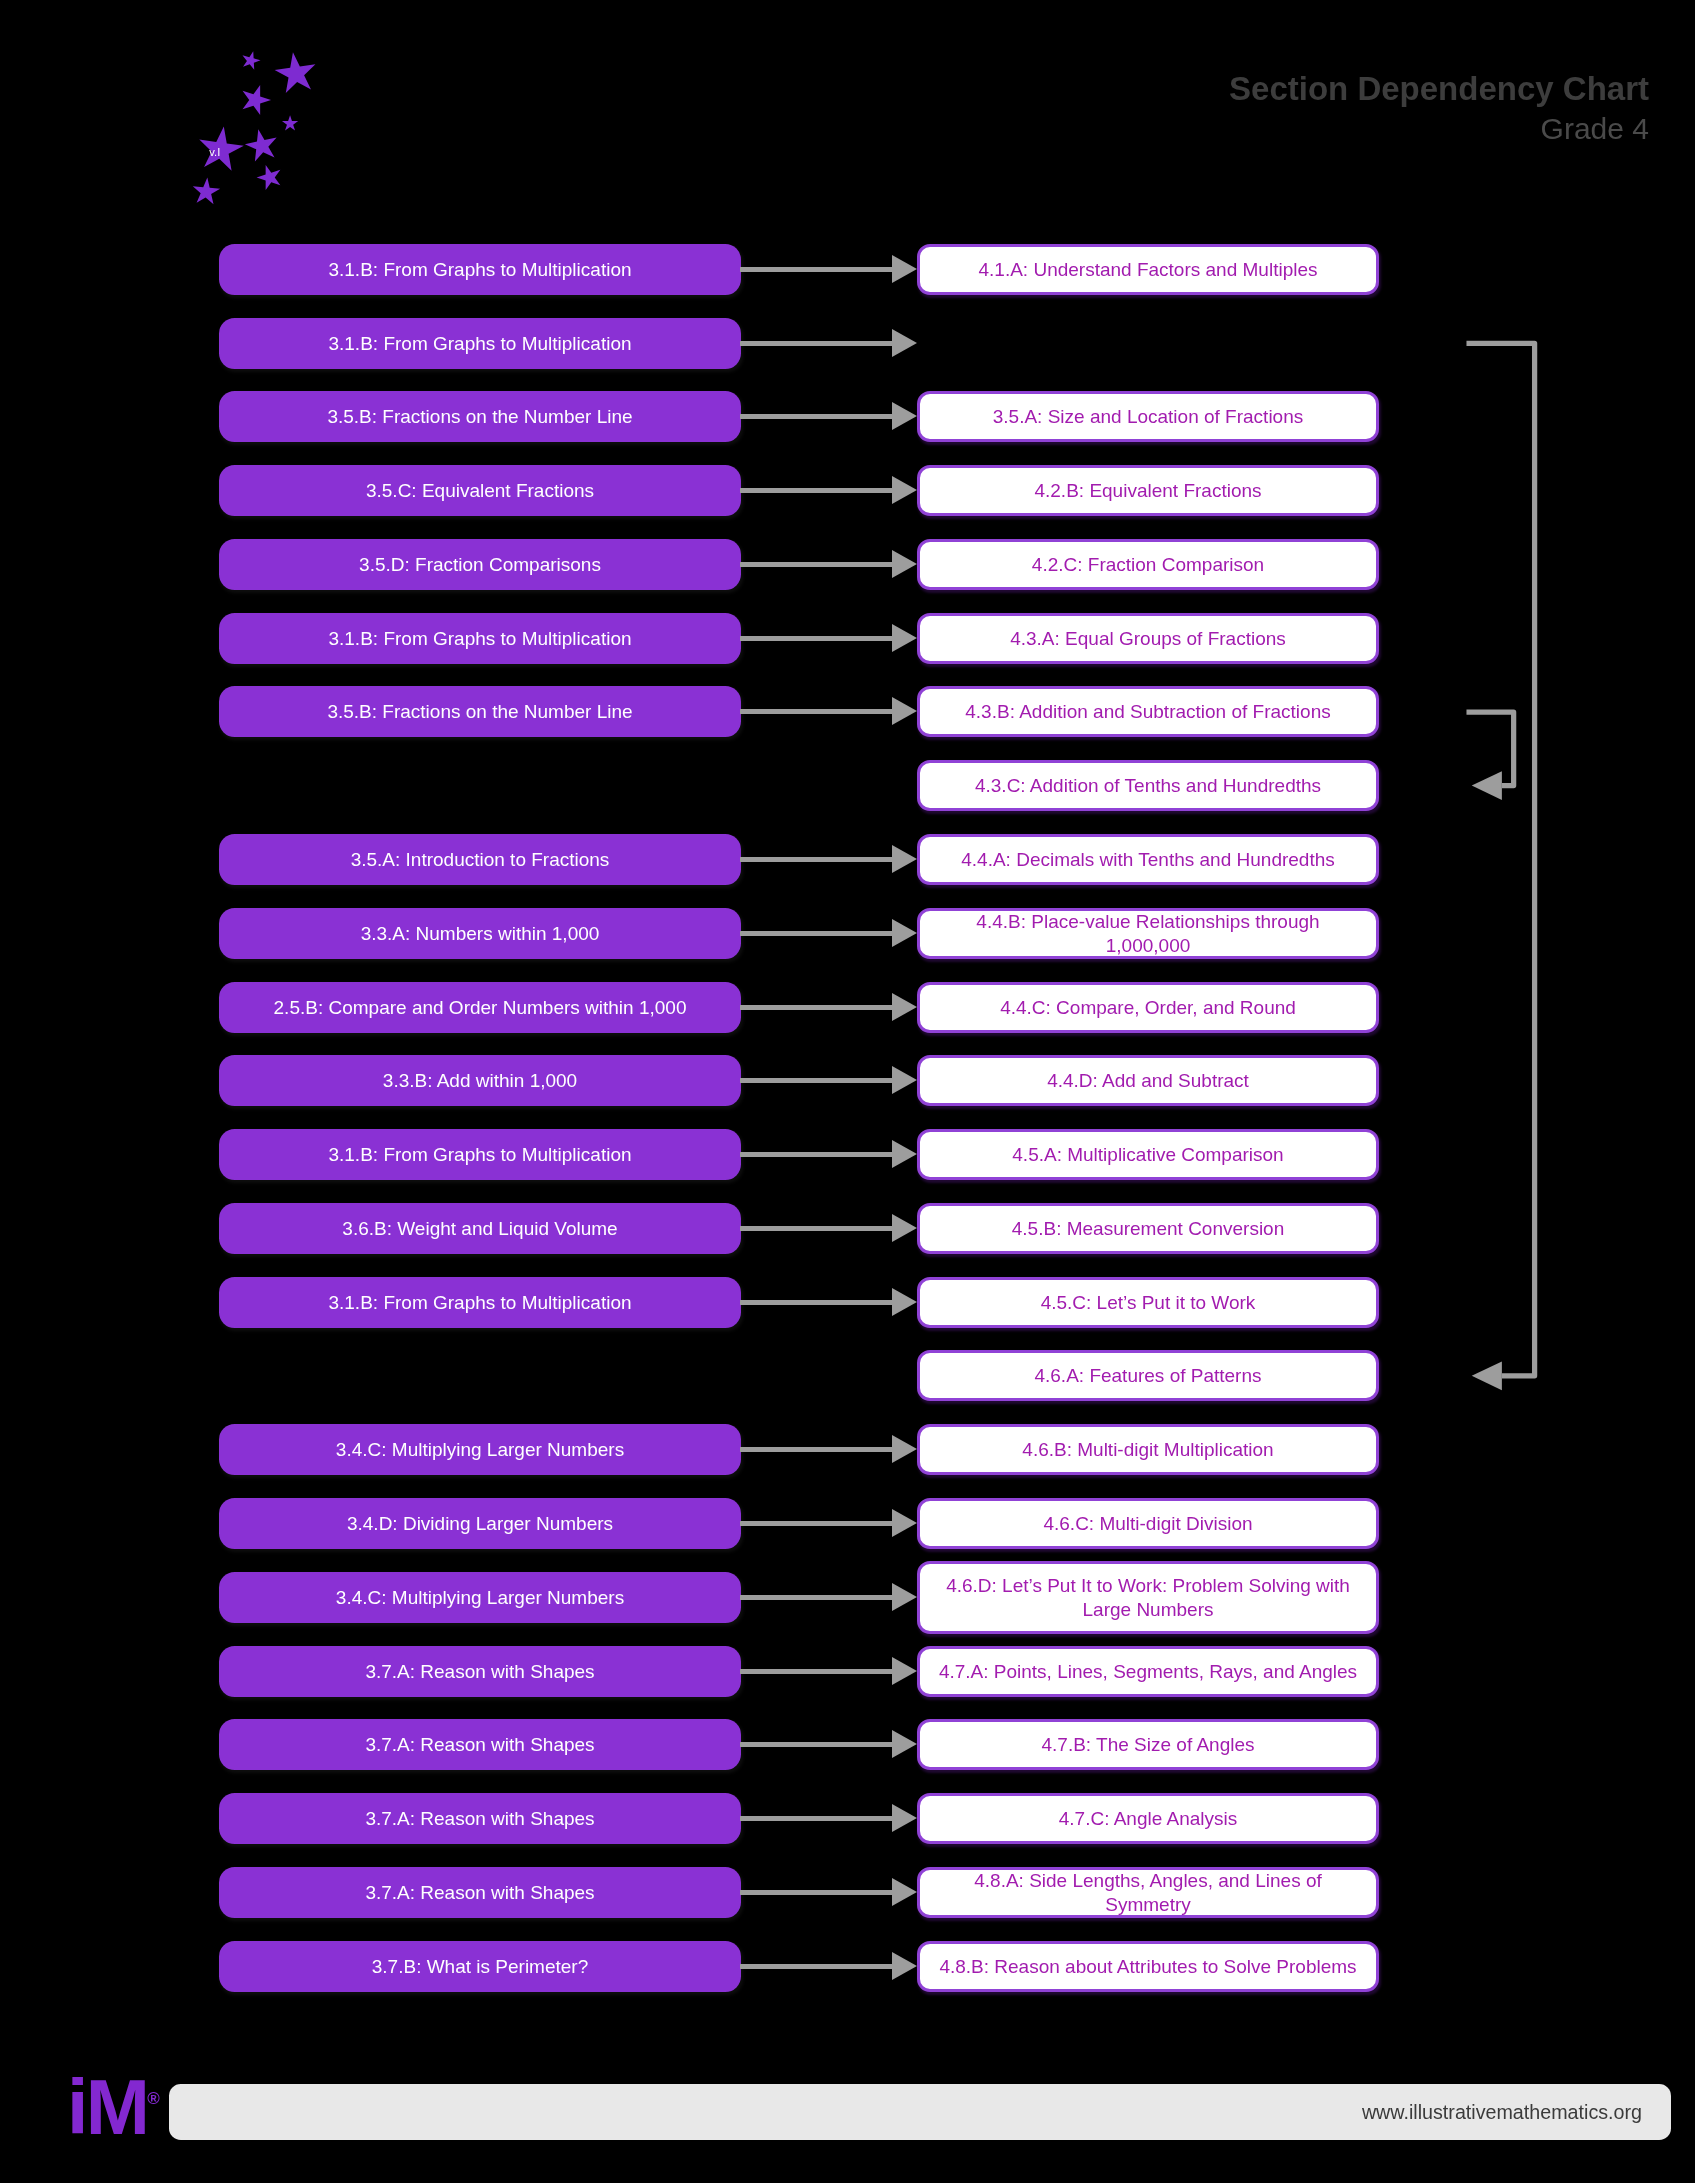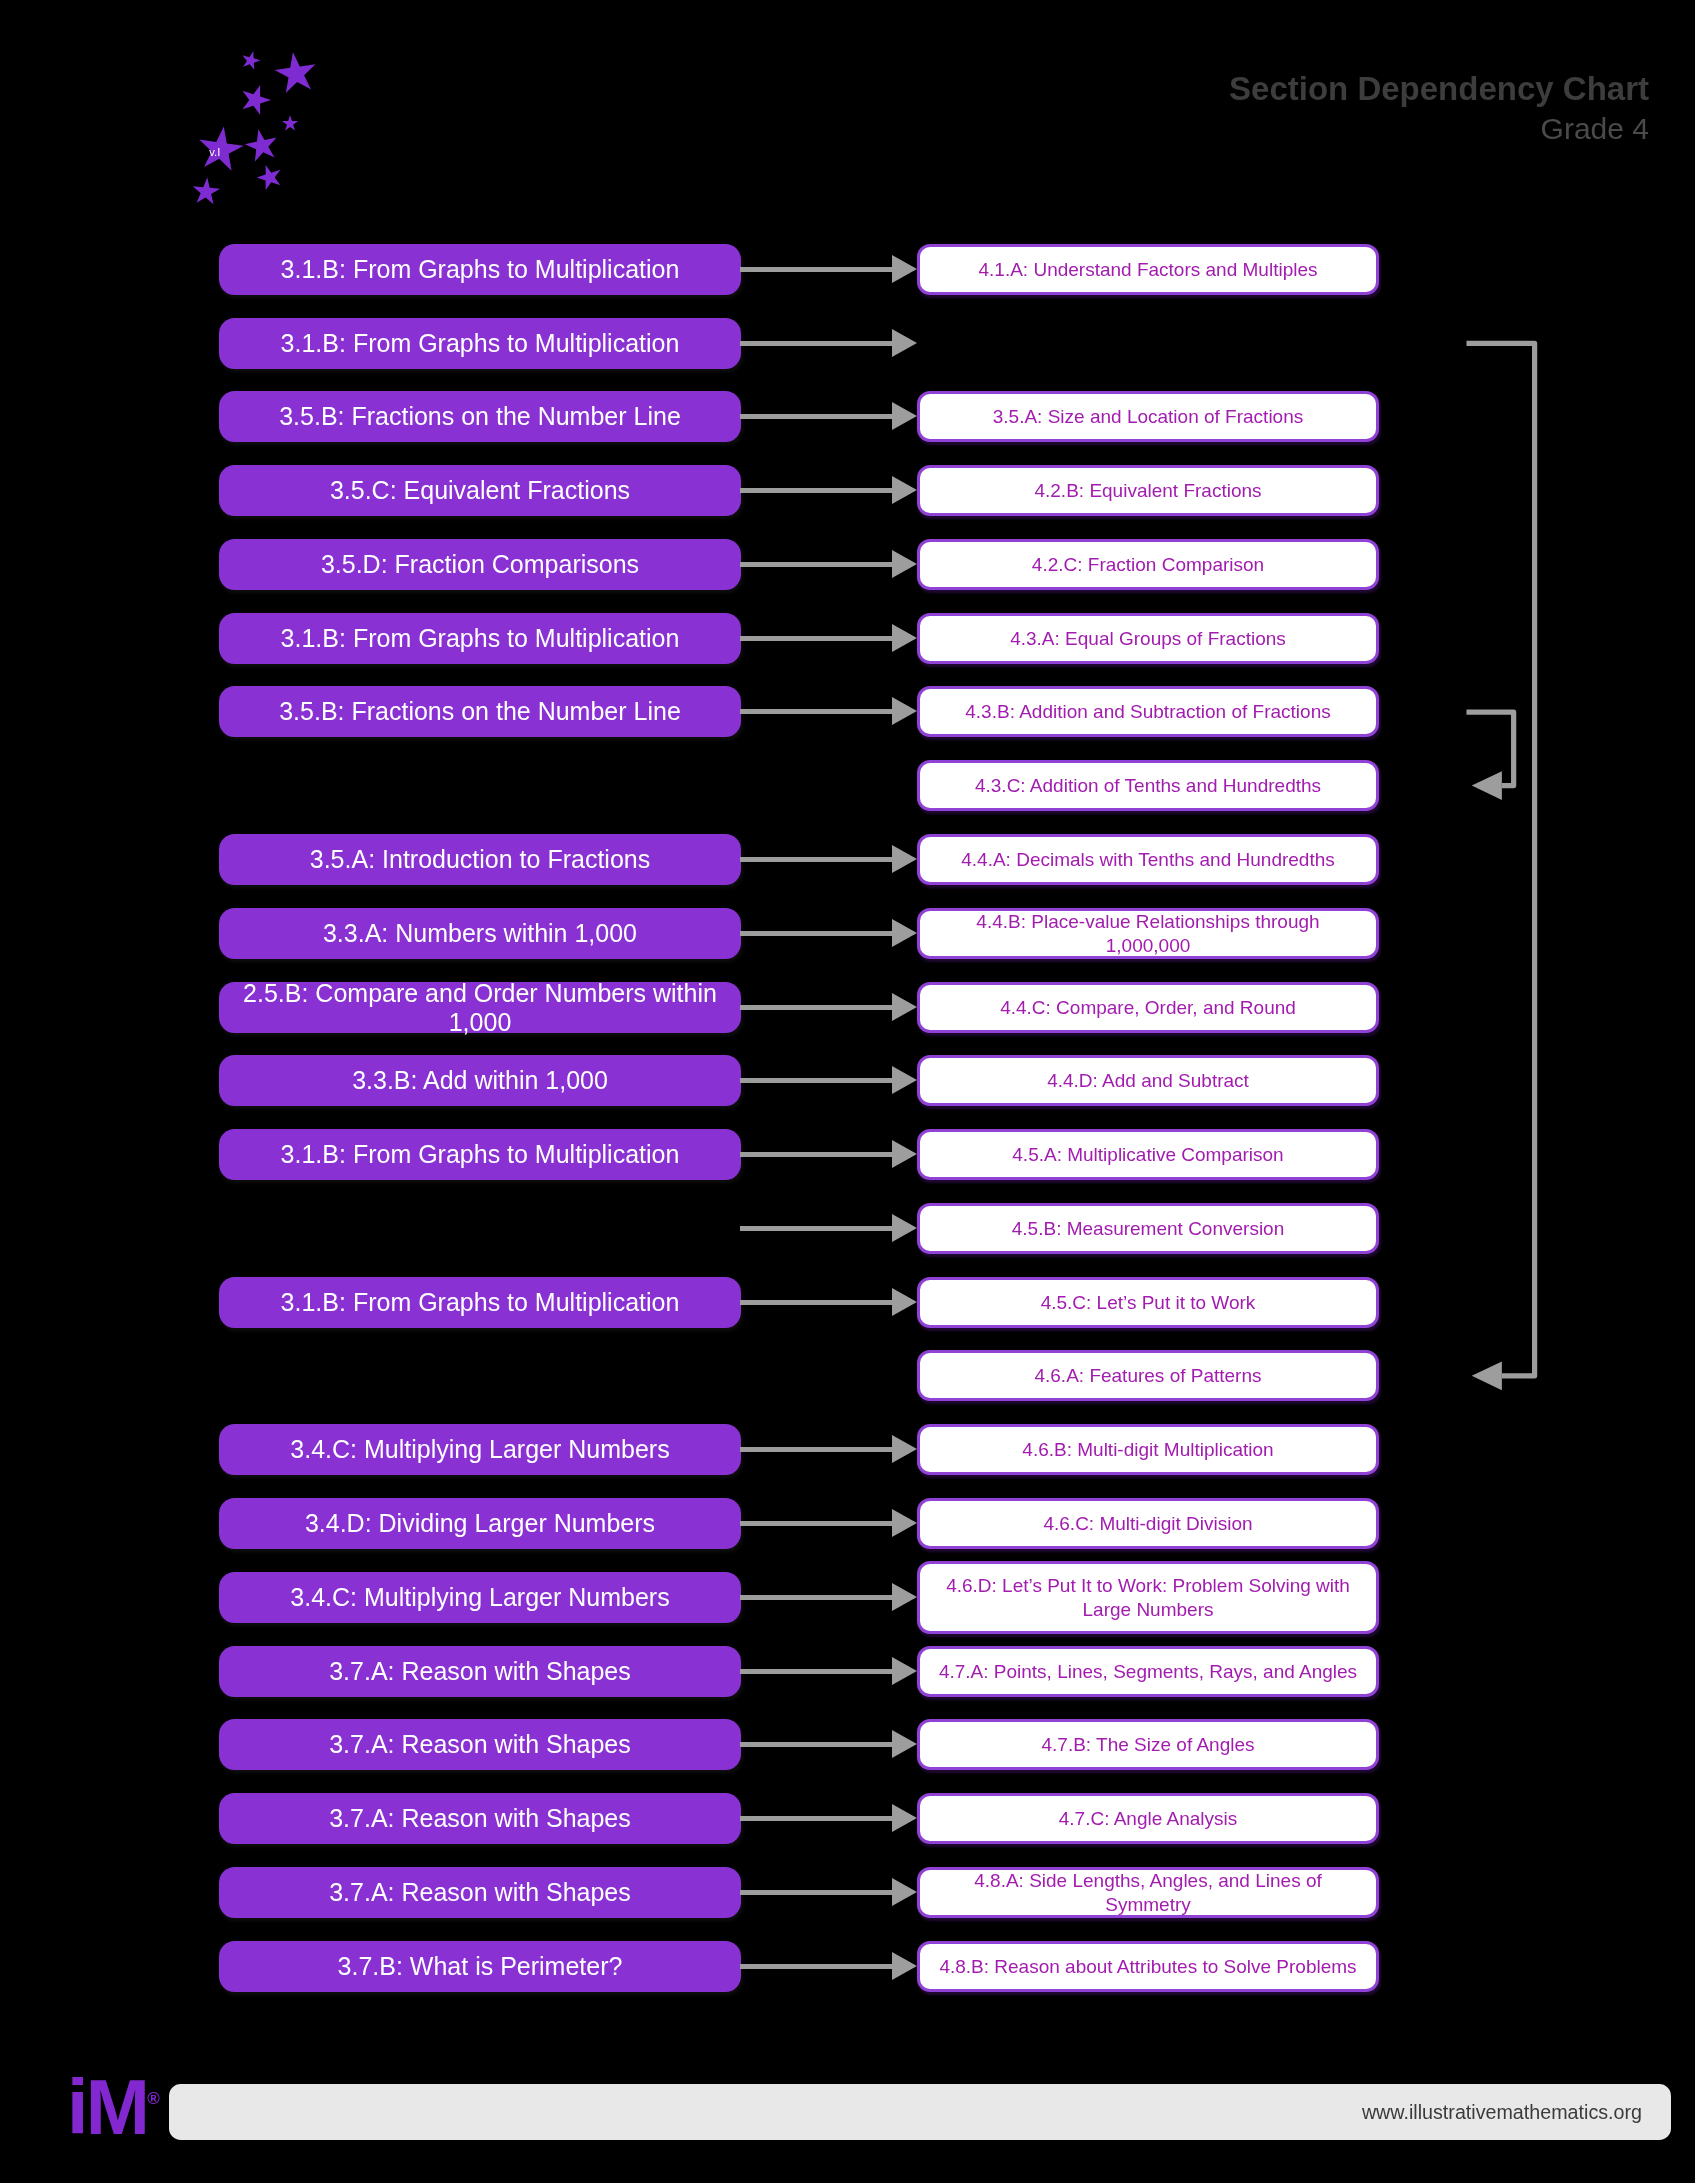--- a/index.html
+++ b/index.html
@@ -14,21 +14,21 @@
   .logo-stars{position:absolute;left:183px;top:19.7px;width:138px;height:187px;}
   .title-block{position:absolute;right:47px;top:71px;text-align:right;}
   .title-main{font-size:33px;font-weight:bold;color:#3d3d3d;line-height:1.12;}
   .title-sub{font-size:30px;font-weight:400;color:#4a4a4a;line-height:1.12;margin-top:3.9px;}
   
   #rows{position:absolute;left:0;top:0;width:1696px;height:2183px;}
   .row{position:absolute;left:0;width:1696px;height:51px;}
   .lbox{
     position:absolute;left:219px;top:0;width:522px;height:51px;
     background:#8a31d4;border-radius:15.7px;
-    color:#ffffff;font-size:25px;
+    color:#ffffff;font-size:19px;
     display:flex;align-items:center;justify-content:center;text-align:center;
     box-shadow:1.3px 2.6px 3.9px rgba(25,25,25,.55);
   }
   .arrow{position:absolute;left:740px;top:0;width:178px;height:51px;}
   .shaft{position:absolute;left:0;top:23px;width:155px;height:5.2px;background:#9d9d9d;}
   .head{
     position:absolute;left:152px;top:11px;width:0;height:0;
     border-top:14.4px solid transparent;border-bottom:14.4px solid transparent;
     border-left:25px solid #9d9d9d;
   }
@@ -214,20 +214,21 @@
       <div class="lbox">3.1.B: From Graphs to Multiplication</div>
       <div class="arrow">
         <span class="shaft"></span>
         <span class="head"></span>
       </div>
       <div class="rbox">
         <span>4.5.A: Multiplicative Comparison</span>
       </div>
     </div>
     <div class="row" style="top: 1203px;">
+      <div class="lbox">3.6.B: Weight and Liquid Volume</div>
       <div class="arrow">
         <span class="shaft"></span>
         <span class="head"></span>
       </div>
       <div class="rbox">
         <span>4.5.B: Measurement Conversion</span>
       </div>
     </div>
     <div class="row" style="top: 1277px;">
       <div class="lbox">3.1.B: From Graphs to Multiplication</div>

